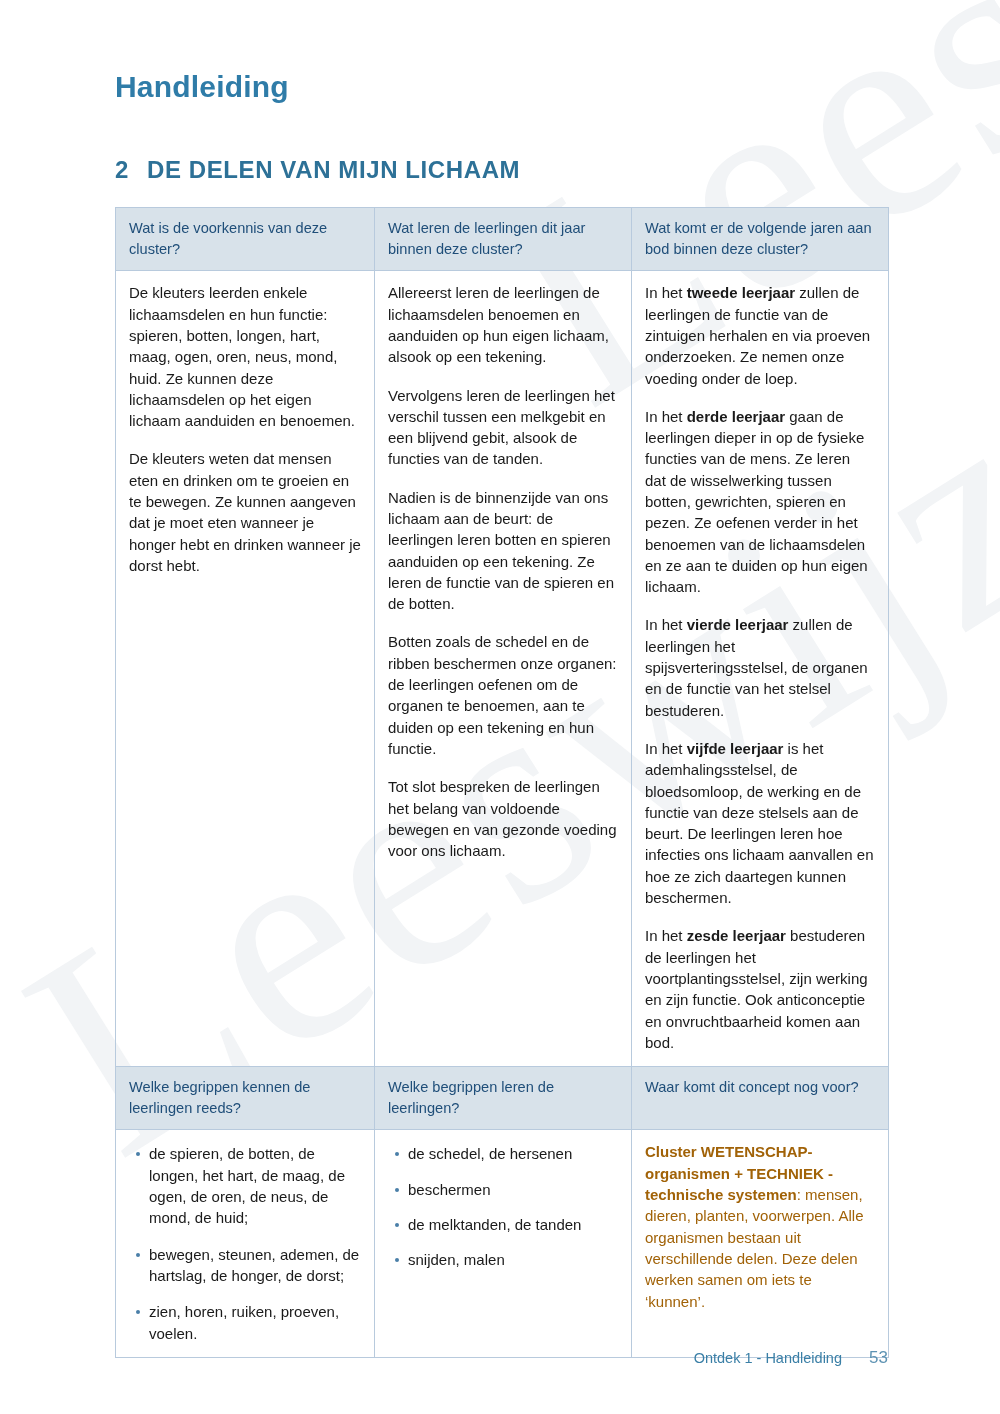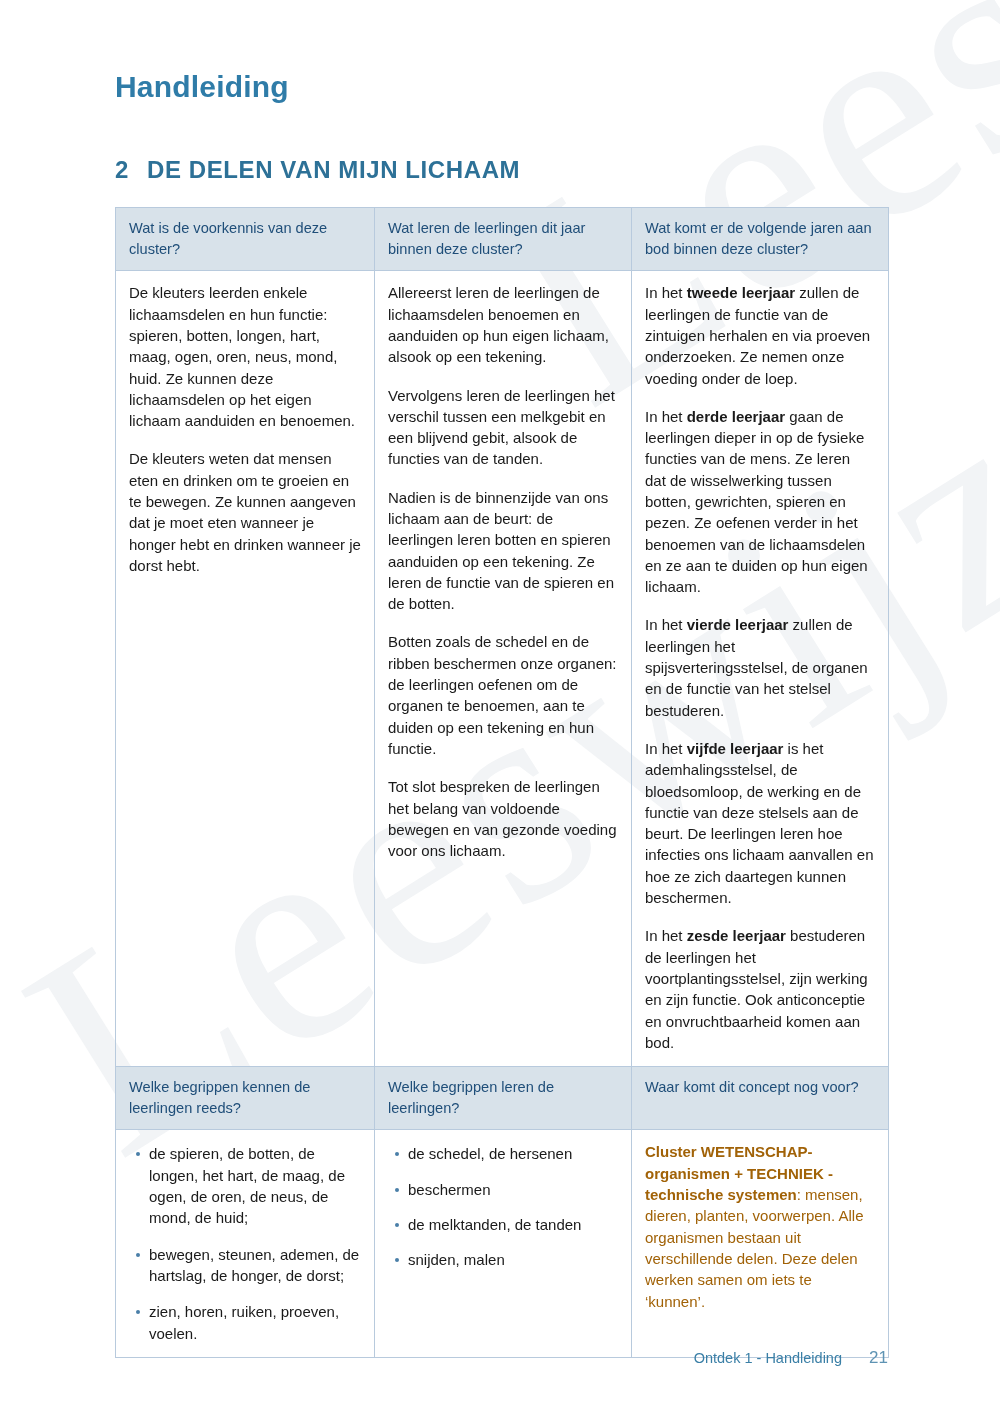--- a/index.html
+++ b/index.html
@@ -229,16 +229,16 @@
           </td>
         <td class="body-cell" id="cell-concept-voor">
             <div class="concept-text"><b>Cluster WETENSCHAP- organismen + TECHNIEK - technische systemen</b>: mensen, dieren, planten, voorwerpen. Alle organismen bestaan uit verschillende delen. Deze delen werken samen om iets te ‘kunnen’.</div>
           </td>
       </tr>
     </tbody>
   </table>
 
   <div class="footer">
     <span>Ontdek 1 - Handleiding</span>
-    <span class="pageno">21</span>
+    <span class="pageno">53</span>
   </div>
 
 </div>
 
 </body></html>

